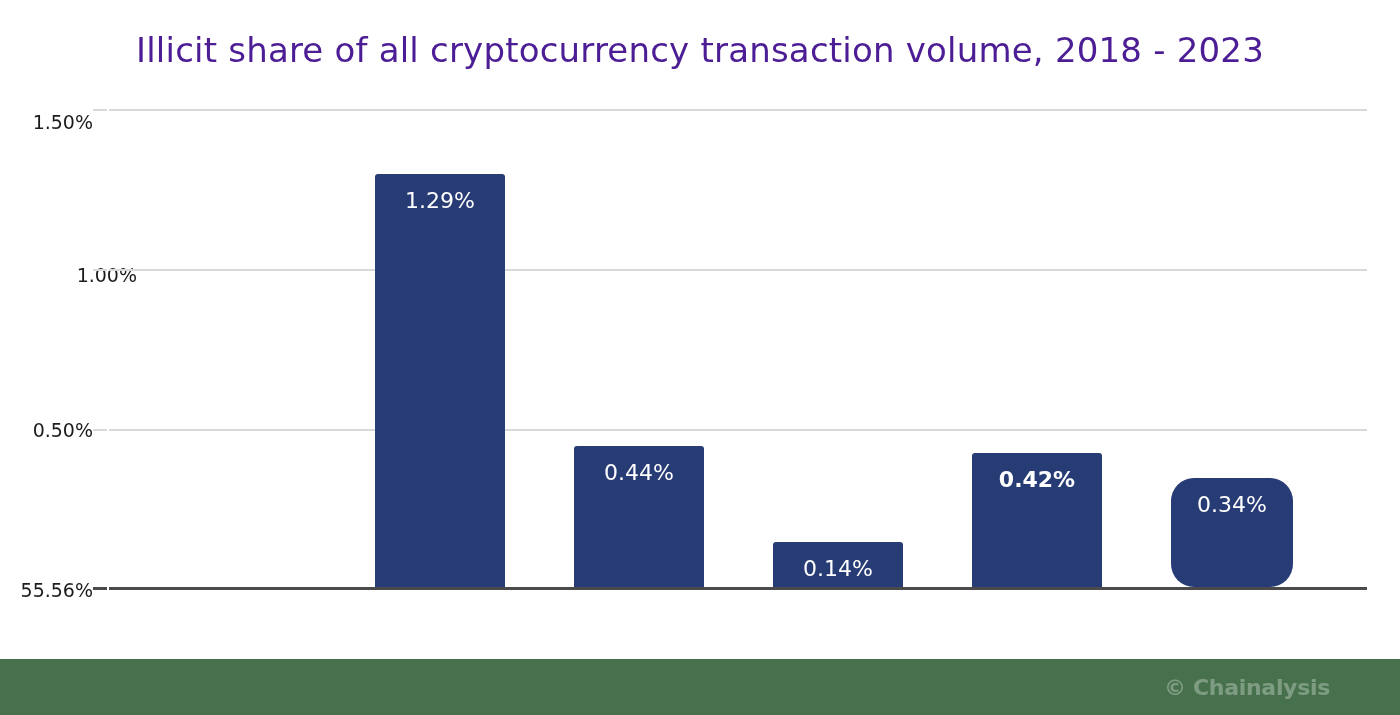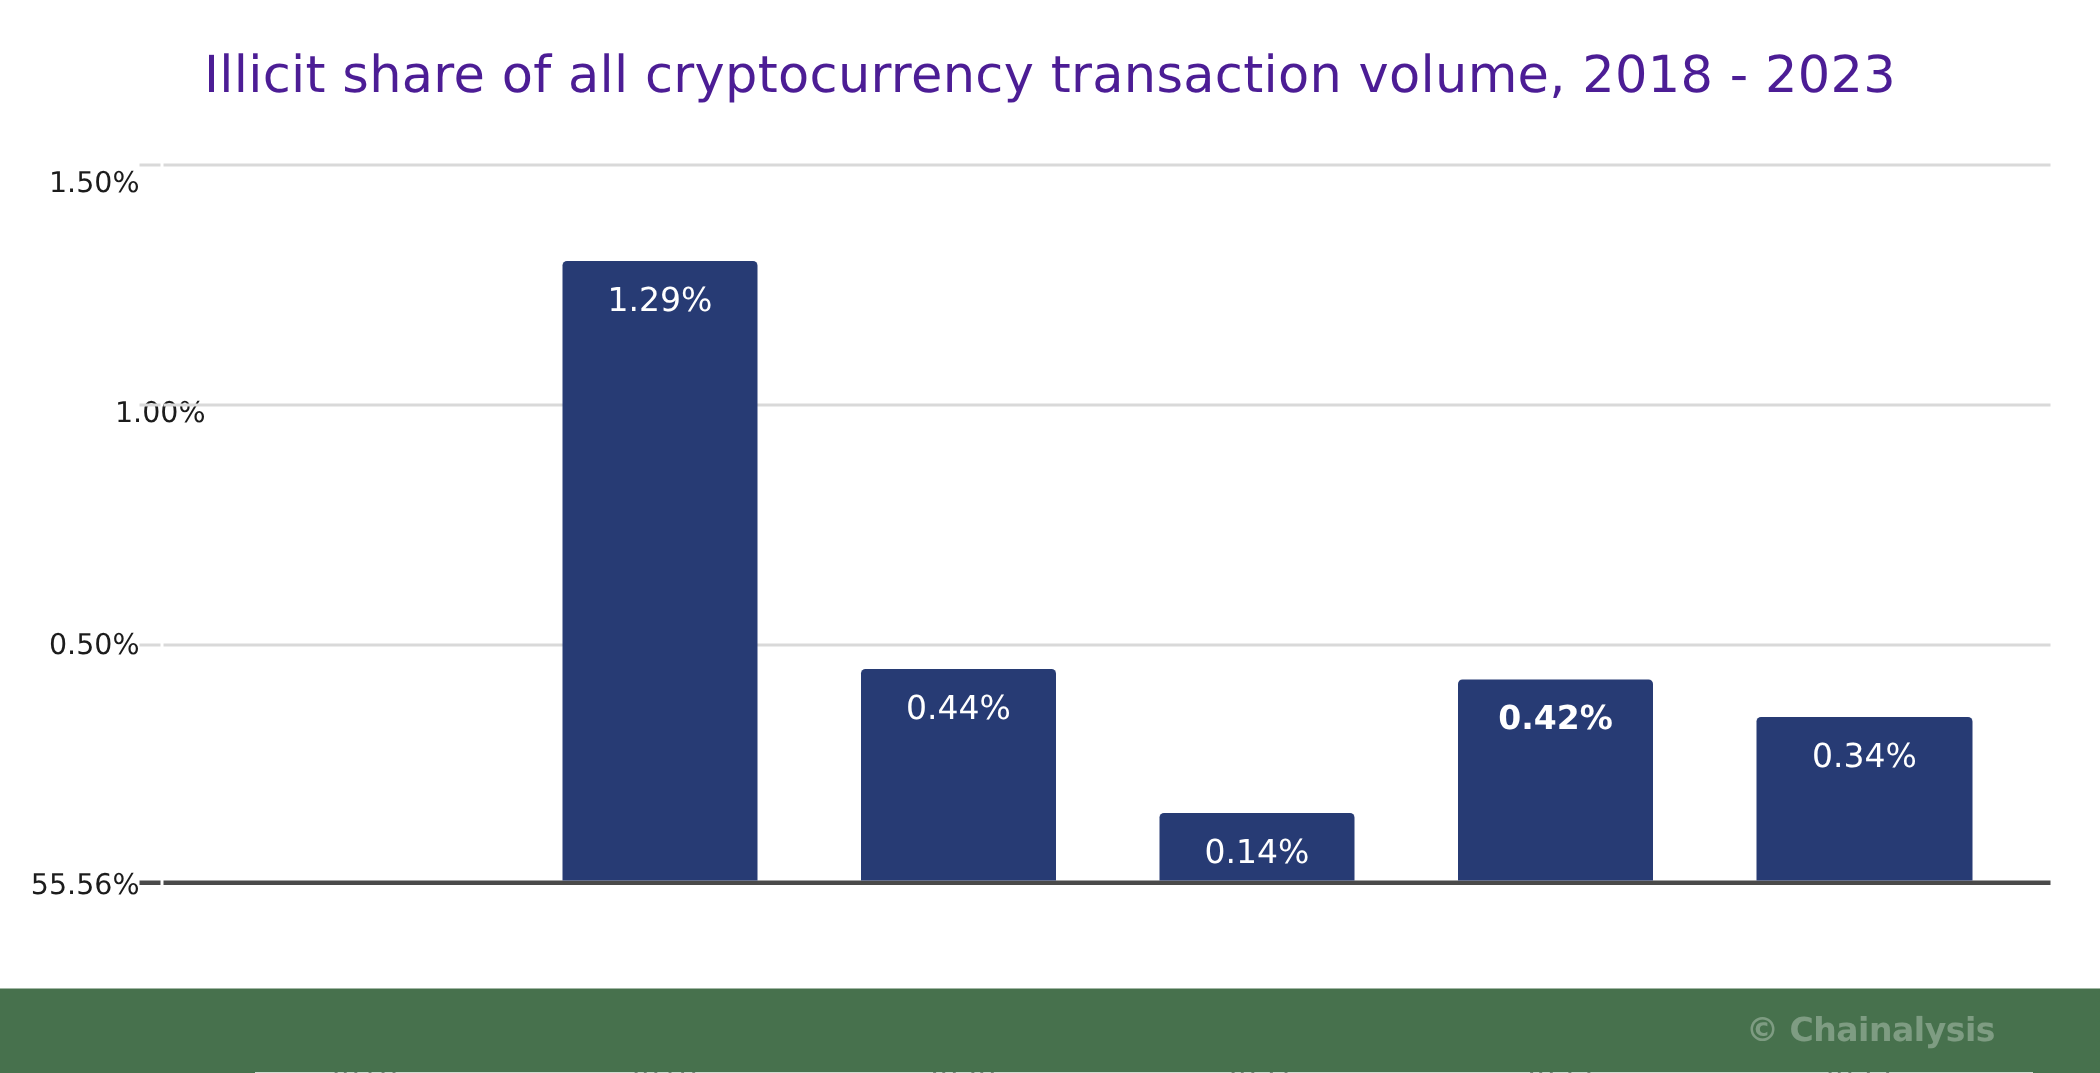--- a/index.html
+++ b/index.html
@@ -165,21 +165,21 @@
     </div>
 
     <div class="bar" style="left:664px; width:130px; height:45px; top:433px;padding-left:11px;">
       <span class="bar-value">0.14%</span>
     </div>
 
     <div class="bar" style="left:863px; width:130px; height:134px; top:344px;font-weight:bold;">
       <span class="bar-value">0.42%</span>
     </div>
 
-    <div class="bar" style="left:1062px; width:144px; height:109px; top:369px;">
+    <div class="bar" style="left:1062px; width:122px; height:109px; top:369px;border-radius:23px;">
       <span class="bar-value">0.34%</span>
     </div>
 
     <div class="xtick-label" style="left:66px;   width:130px;">2018</div>
     <div class="xtick-label" style="left:266px;  width:130px;">2019</div>
     <div class="xtick-label" style="left:465px;  width:130px;">2020</div>
     <div class="xtick-label" style="left:664px;  width:130px;">2021</div>
     <div class="xtick-label" style="left:863px;  width:130px;">2022</div>
     <div class="xtick-label" style="left:1062px; width:130px;">2023</div>
 

